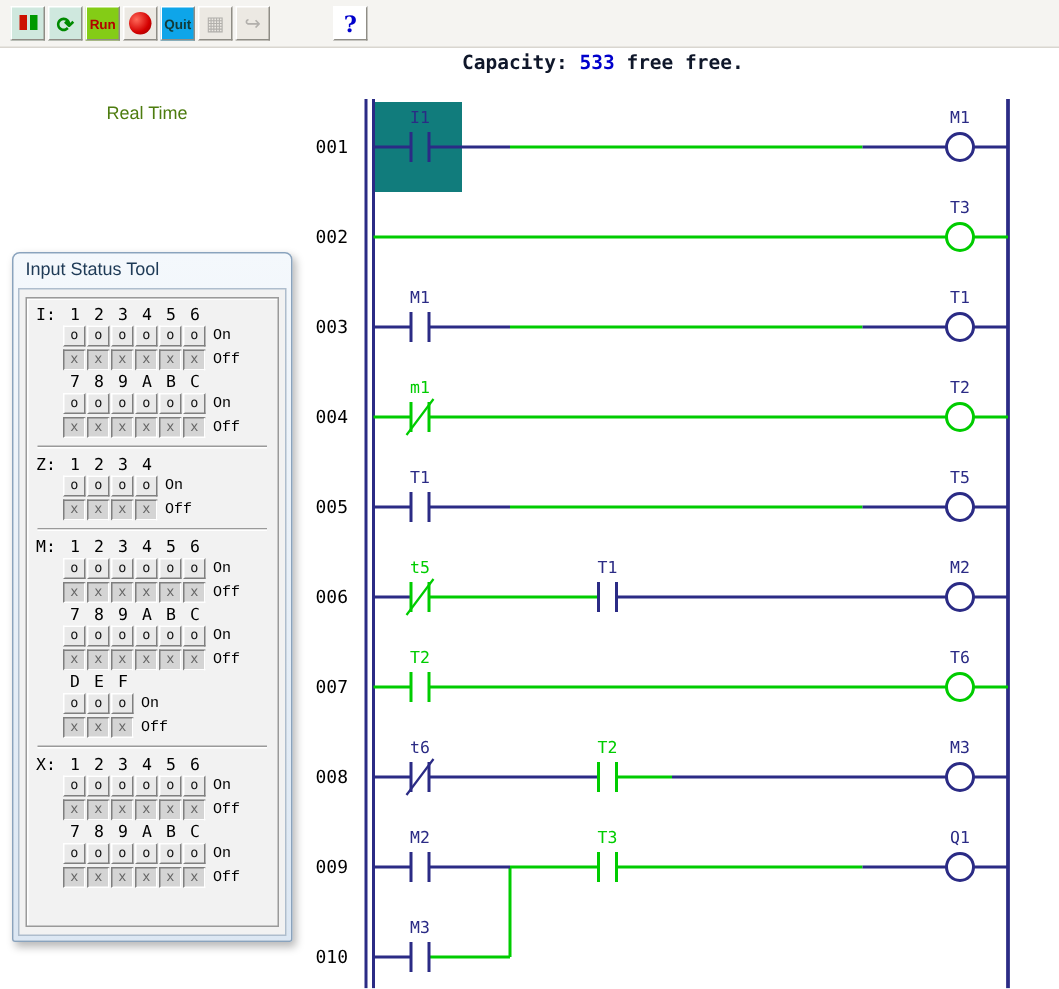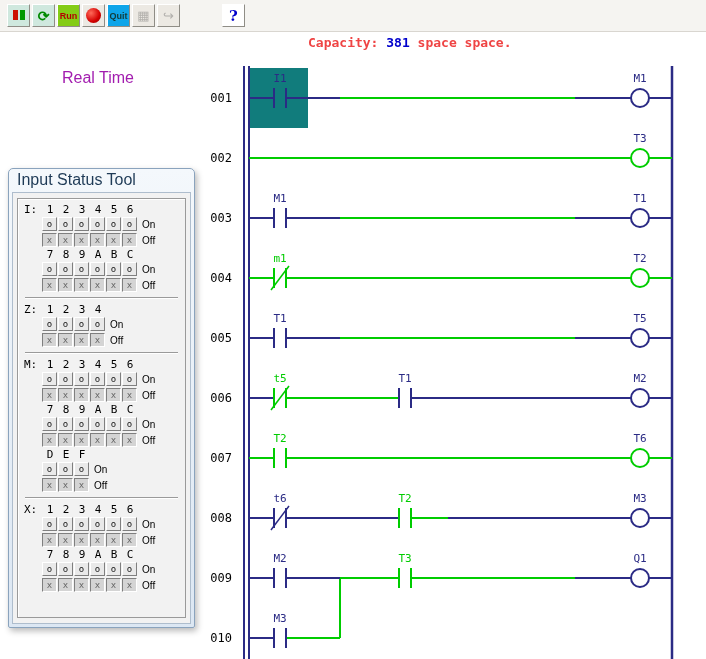--- a/index.html
+++ b/index.html
@@ -25,37 +25,37 @@
   .tbtn.help{background:#ffffff;color:#0000cc;font-size:15px;font-family:"DejaVu Serif",serif;margin-left:40px;}
   .tbtn .gray-glyph{color:#b2b0ac;font-size:13px;font-weight:normal;}
   .tbtn .green-glyph{color:#008a00;font-size:14px;font-weight:bold;line-height:1;}
   .stop-ball{width:15px;height:15px;border-radius:50%;
     background:radial-gradient(circle at 5px 5px,#ff6a5a,#d40000 60%,#8f0000);}
   
   .capacity{
     position:absolute;top:35px;left:308px;
     font-family:"DejaVu Sans Mono",monospace;font-size:13px;font-weight:bold;
   }
-  .capacity .green{color:#ef4444;margin-top:28px;}
+  .capacity .green{color:#0f172a;margin-top:28px;}
   .capacity .blue{color:#0000cc;}
   
   .simlabel{
     position:absolute;left:36px;top:66px;width:124px;
-    text-align:center;font-size:16px;color:#a21caf;line-height:1.55;
+    text-align:center;font-size:12px;color:#4d7c0f;line-height:1.55;
   }
   
   .istool{
     position:absolute;left:8px;top:168px;width:187px;height:460px;box-sizing:border-box;
     background:linear-gradient(#f4f8fc,#dce7f3);
     border:1px solid #8aa3bd;border-radius:5px 5px 2px 2px;
     box-shadow:2px 3px 6px rgba(0,0,0,0.28);
   }
   .istool-title{
     height:21px;line-height:21px;padding-left:8px;
-    font-size:16px;color:#1e3a56;cursor:default;
+    font-size:12px;color:#1e3a56;cursor:default;
   }
   .istool-body{
     position:absolute;left:3px;top:23px;right:3px;bottom:3px;
     background:#f2f2f2;border:1px solid #aebdcd;box-sizing:border-box;padding:5px 4px;
   }
   .istool-grid{
     height:100%;box-sizing:border-box;background:#f2f2f2;
     border:1px solid #9a9a9a;box-shadow:inset 1px 1px 0 #ffffff;
     padding:4px 6px;overflow:hidden;
   }
@@ -66,21 +66,21 @@
   .btn-row .indent{width:18px;}
   .io-btn{
     width:15px;height:14px;box-sizing:border-box;padding:0;margin-right:1px;
     font-family:"DejaVu Sans Mono",monospace;font-size:9px;line-height:11px;
     background:#e9e9e9;border:1px solid;border-color:#ffffff #7f7f7f #7f7f7f #ffffff;
     color:#111;cursor:pointer;
   }
   .io-btn.off{
     background:#d4d4d4;border-color:#7f7f7f #ffffff #ffffff #7f7f7f;color:#666;
   }
-  .row-label{font-family:Liberation Sans, sans-serif;font-size:10px;margin-left:4px;color:#000;}
+  .row-label{font-family:Liberation Mono, monospace;font-size:10px;margin-left:4px;color:#000;}
   .sep{height:0;border-top:1px solid #9a9a9a;border-bottom:1px solid #ffffff;margin:4px 1px;}
   
   .ladder{position:absolute;left:200px;top:60px;width:506px;height:599px;}
 </style>
 </head>
 <body>
 
 <div class="toolbar">
   <button class="tbtn pale">
     <span>
@@ -108,22 +108,22 @@
   <button class="tbtn">
     <span class="gray-glyph">↪</span>
   </button>
   <button class="tbtn help">
     <span>?</span>
   </button>
 </div>
 
 <div class="capacity">
   <span class="green">Capacity:</span>
-  <span class="blue">381</span>
-  <span class="green">space space.</span>
+  <span class="blue">533</span>
+  <span class="green">free free.</span>
 </div>
 
 <div class="simlabel">
   <div>Real Time</div>
 </div>
 
 <div class="istool">
   <div class="istool-title">
     <span>Input Status Tool</span>
   </div>

